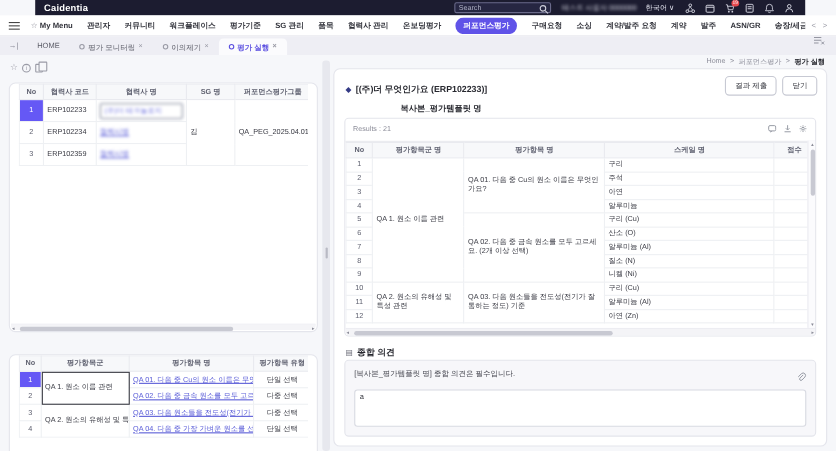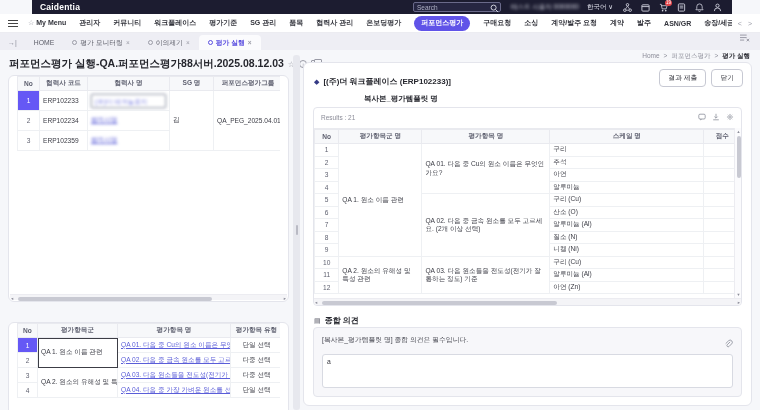--- a/index.html
+++ b/index.html
@@ -232,21 +232,20 @@
 
 <div class="content">
   <div class="breadcrumb" id="breadcrumb">
       <span>Home</span>
       <span>&gt;</span>
       <span>퍼포먼스평가</span>
       <span>&gt;</span>
       <span class="cur">평가 실행</span>
     </div>
   <div class="page-title">
-    <span>퍼포먼스평가 실행-QA.퍼포먼스평가88서버.2025.08.12.03</span>
     <span class="t-ico">☆</span>
     <span class="info-circ">i</span>
     <span class="copy-ico"></span>
   </div>
 
   <div class="card" id="card-target">
     <div class="tbl-wrap">
       <table id="target-table">
         <colgroup>
             <col style="width:22px">
@@ -341,21 +340,21 @@
       <span class="dot"></span>
     </div>
 
   <div class="card" id="card-detail">
     <div class="detail-btns">
       <button class="btn">결과 제출</button>
       <button class="btn">닫기</button>
     </div>
     <div class="detail-title">
       <span class="diamond">◆</span>
-      <span>[(주)더 워크플레이스 (ERP102233)]</span>
+      <span>[(주)더 무엇인가요 (ERP102233)]</span>
     </div>
     <div class="detail-sub">복사본_평가템플릿 명</div>
 
     <div class="inner-panel">
       <div class="inner-head">
         <span class="results" style="margin-left:0">Results : 21</span>
         <span class="head-icons">
           <span>
               <svg viewBox="0 0 10 10">
                 <rect x="1" y="1.5" width="8" height="6" rx="1.5" fill="none" stroke="#8b8f9a"></rect>

